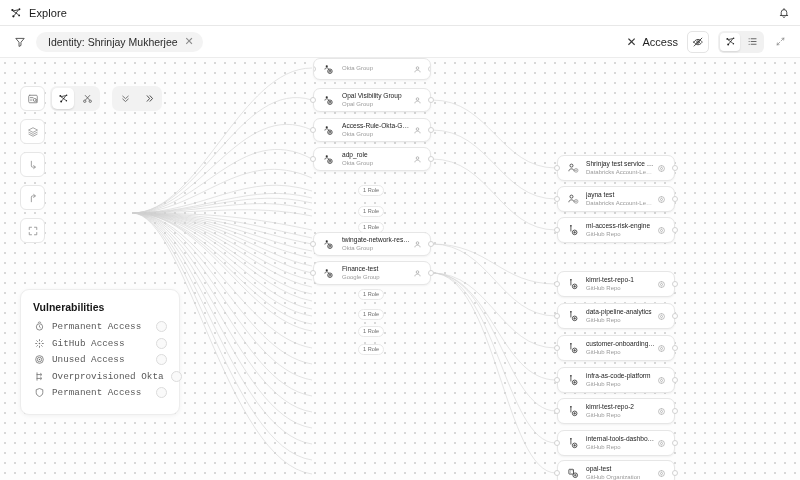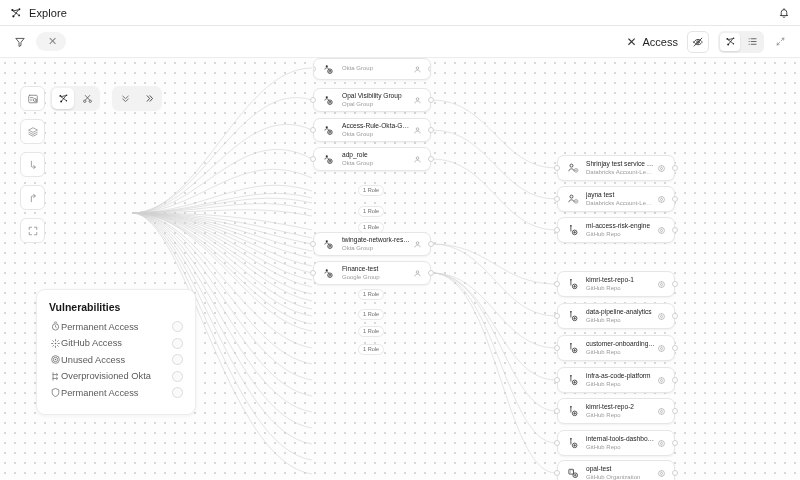--- a/index.html
+++ b/index.html
@@ -121,26 +121,26 @@
 
   
   .elabel {
     position:absolute; background:#fff; border:1px solid #e8e8e8;
     border-radius:8px; font-size:5.6px; color:#6f6f6f;
     padding:1.5px 4px; white-space:nowrap; line-height:1;
   }
 
   
   .vpanel {
-    position:absolute; left:36px; top:231px; width:160px;
+    position:absolute; left:20px; top:231px; width:160px;
     background:#fff; border:1px solid #ededed; border-radius:9px;
     padding:11px 12px 10px 12px; box-shadow:0 1px 4px rgba(0,0,0,.05);
   }
   .vtitle { font-size:10.5px; font-weight:bold; color:#161616; margin-bottom:8px; }
-  .vrow { display:flex; align-items:center; margin:5.5px 0; cursor:pointer; }
+  .vrow { display:flex; align-items:center; gap:7px; margin:5.5px 0; cursor:pointer;font-family:Liberation Mono, monospace; }
   .vrow .vi { width:12px; flex:0 0 12px; display:flex; align-items:center; justify-content:center; }
   .vrow .vl { font-size:9.3px; color:#5a5a5a; flex:1; white-space:nowrap; }
   .vtoggle {
     width:11px; height:11px; border-radius:50%;
     border:1px solid #dcdcdc; background:#fafafa; flex:0 0 11px;
   }
   svg { display:block; }
 </style>
 </head>
 <body>
@@ -172,20 +172,21 @@
     </div>
   </div>
 
   <div class="filterbar">
     <span class="filter-icon">
       <svg width="12" height="12" viewBox="0 0 16 16" fill="none" stroke="#3a3a3a" stroke-width="1.1" stroke-linejoin="round">
         <path d="M2.4 3.2h11.2L9.3 8.3v4.3L6.7 13.9V8.3z"></path>
       </svg>
     </span>
     <div class="chip">
+      <span>Identity: Shrinjay Mukherjee</span>
       <span class="chip-x">✕</span>
     </div>
 
     <div class="fb-right">
       <div class="clear-btn">
         <span class="clear-x">✕</span>
         <span>Access</span>
       </div>
       <div class="icon-btn">
         <span>

